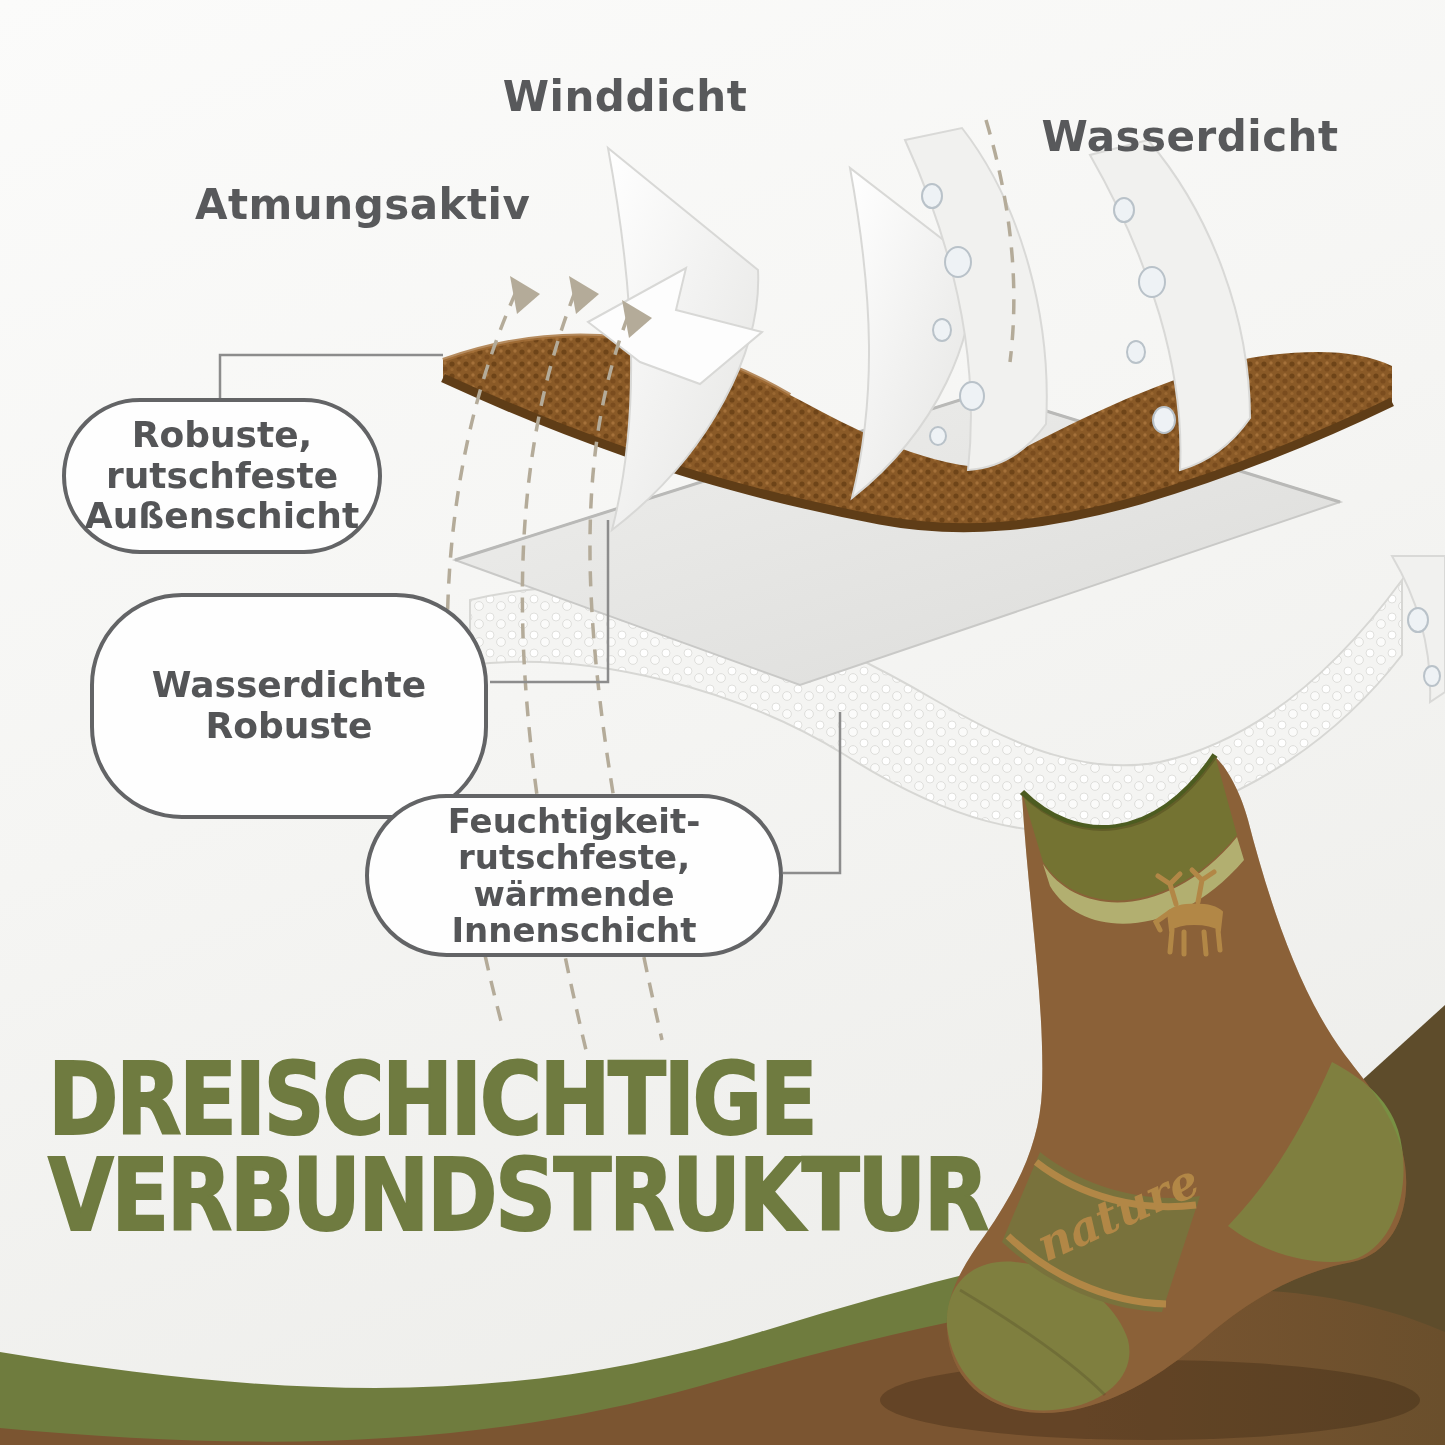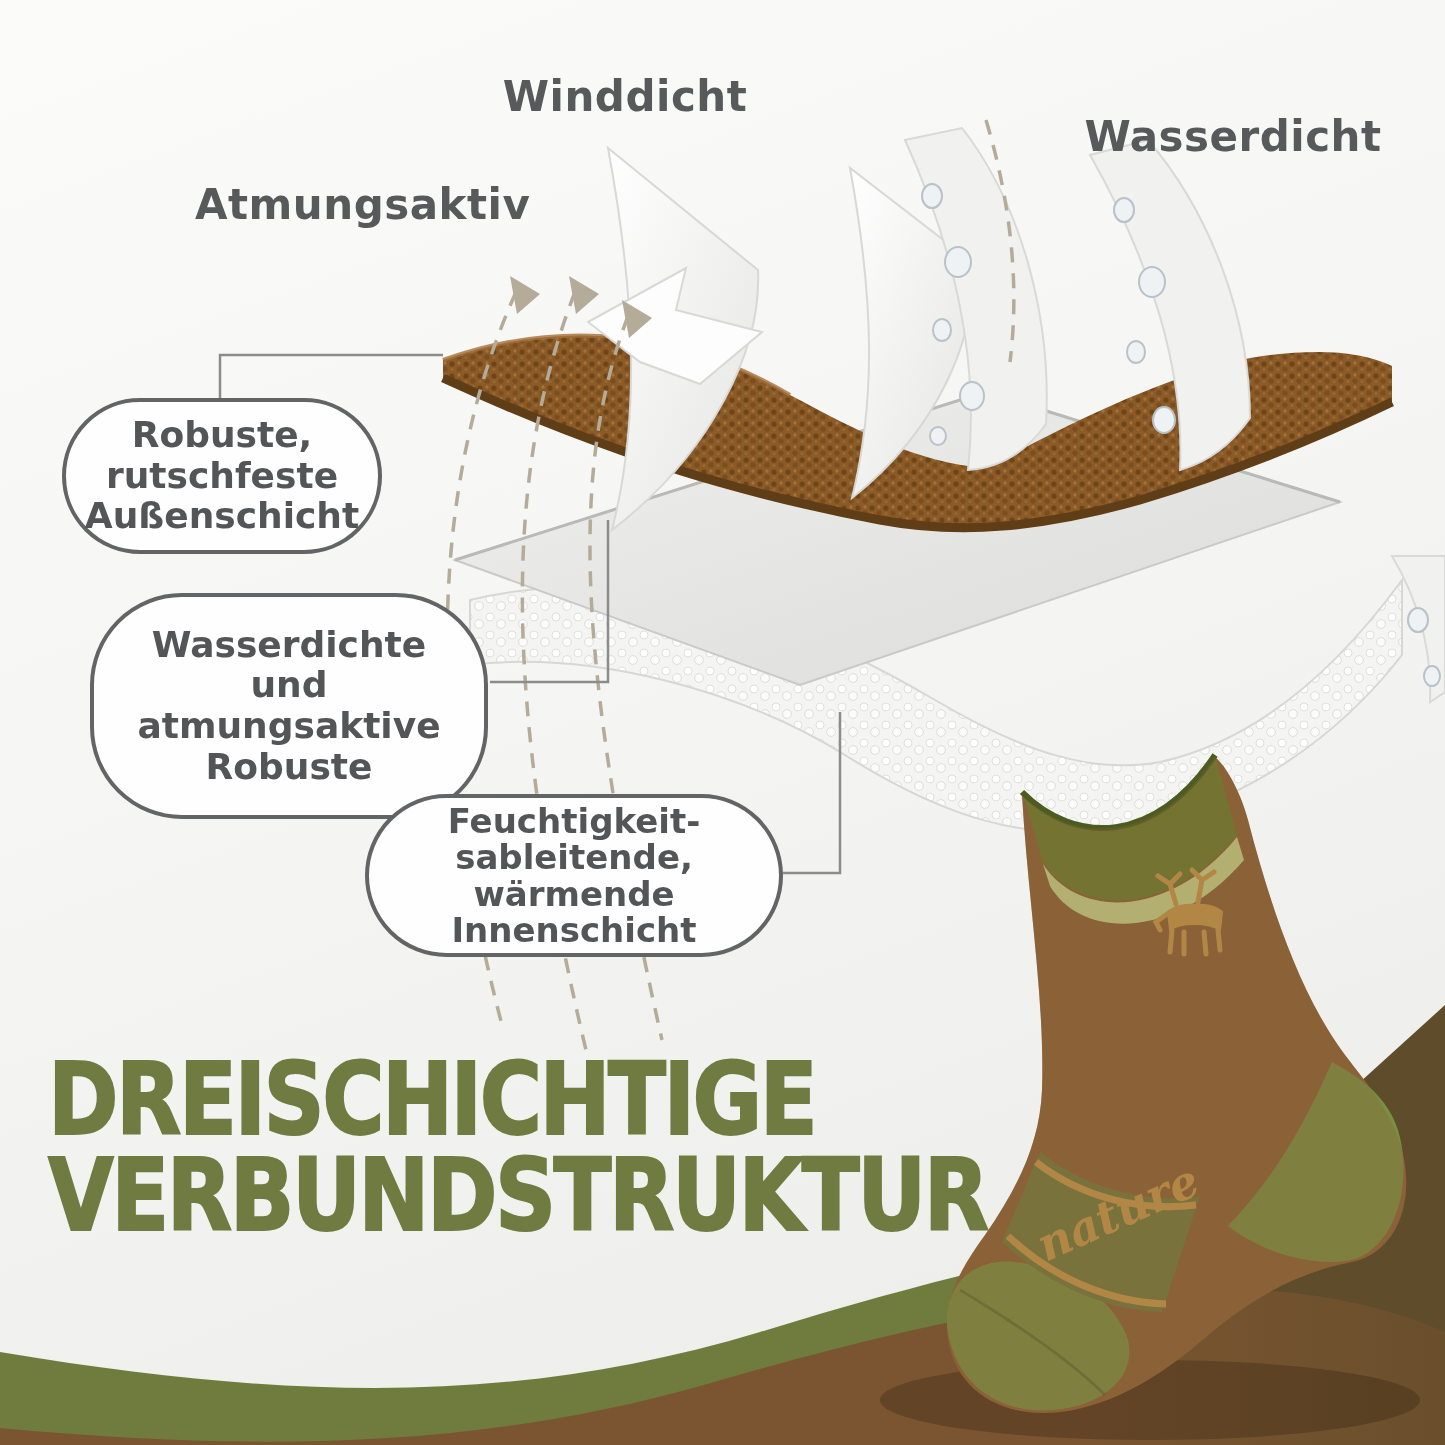--- a/index.html
+++ b/index.html
@@ -186,37 +186,36 @@
       <path d="M1176,904 L1170,884 M1170,884 L1158,876 M1170,884 L1180,874"></path>
       <path d="M1198,902 L1202,880 M1202,880 L1192,870 M1202,880 L1214,872"></path>
     </g>
 
     <use href="#sockBody" fill="url(#ribs)" opacity="0.35"></use>
   </g>
 </svg>
 
   <div class="lbl" style="left:195px; top:180px; width:300px;text-align:right;">Atmungsaktiv</div>
   <div class="lbl" style="left:465px; top:72px; width:320px;">Winddicht</div>
-  <div class="lbl" style="left:1083px; top:112px; width:300px;">Wasserdicht</div>
+  <div class="lbl" style="left:1040px; top:112px; width:300px;">Wasserdicht</div>
 
   <div class="callout co1">
     <span>Robuste,</span>
     <span>rutschfeste</span>
     <span>Außenschicht</span>
   </div>
 
   <div class="callout co2">
     <span>Wasserdichte</span>
-    <span>und atmungsaktive</span>
     <span>Robuste</span>
   </div>
 
   <div class="callout co3">
     <span>Feuchtigkeit-</span>
-    <span>sableitende,</span>
+    <span>rutschfeste,</span>
     <span>wärmende</span>
     <span>Innenschicht</span>
   </div>
 
   <div class="title">
     <div>DREISCHICHTIGE</div>
     <div>VERBUNDSTRUKTUR</div>
   </div>
 
 </div>

